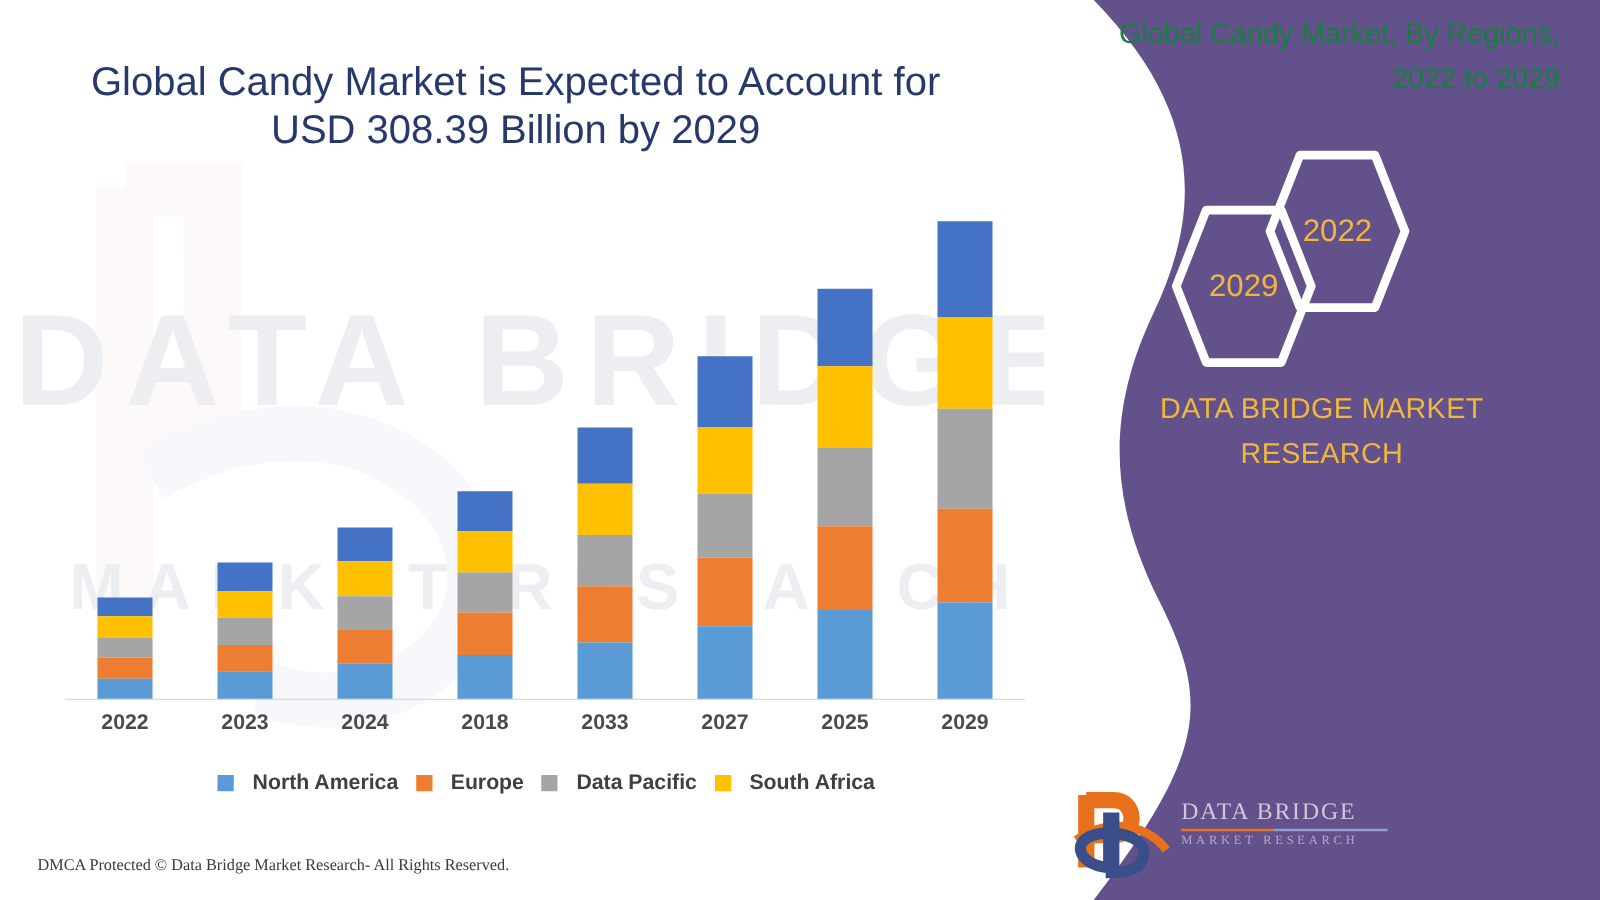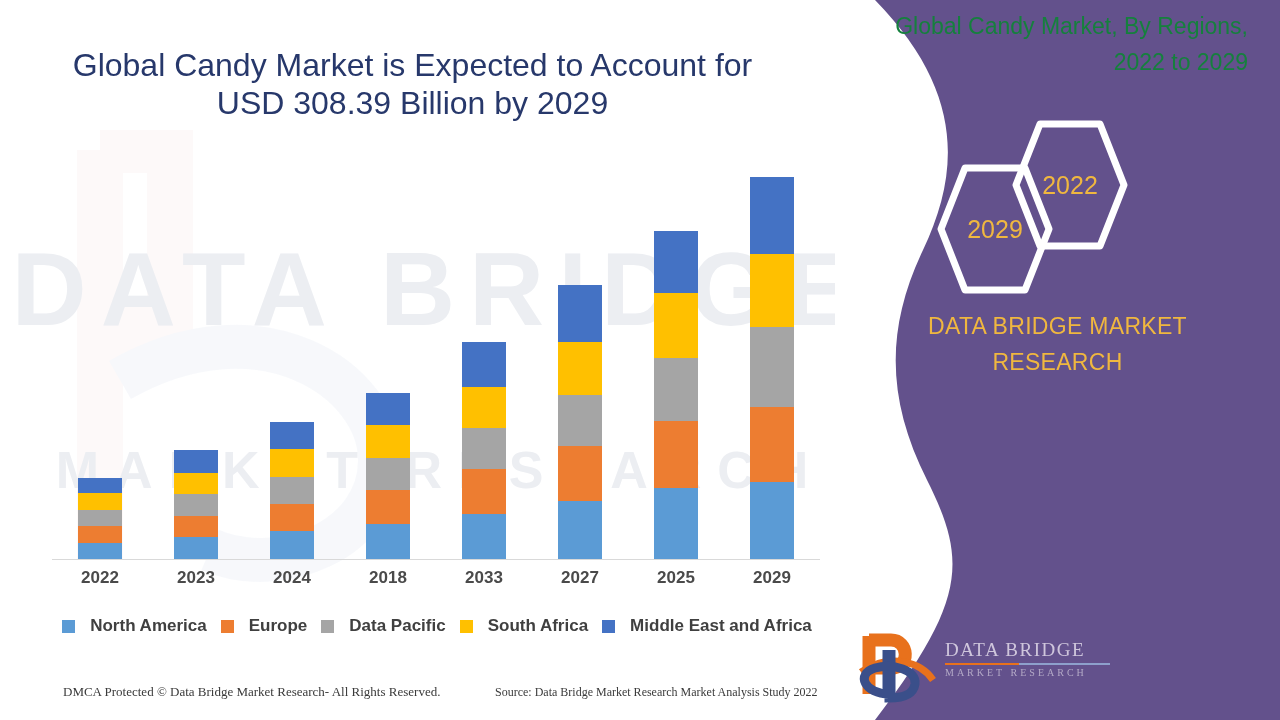--- a/index.html
+++ b/index.html
@@ -139,21 +139,20 @@
     color: #404040;
     font-family: "Liberation Sans", sans-serif;
   }
 
   .footer {
     position: absolute;
     left: 0;
     top: 684px;
     width: 845px;
     height: 24px;
-    margin-left: 33px;
   }
   .footer-left {
     position: absolute;
     left: 30px;
     top: 0;
     font-family: "Liberation Serif", serif;
     font-size: 13px;
     color: #3a3a3a;
   }
   .footer-right {
@@ -355,29 +354,24 @@
         <span class="legend-label">Europe</span>
       </div>
       <div class="legend-item">
         <span class="legend-swatch" style="background: rgb(165, 165, 165);"></span>
         <span class="legend-label">Data Pacific</span>
       </div>
       <div class="legend-item">
         <span class="legend-swatch" style="background: rgb(255, 192, 0);"></span>
         <span class="legend-label">South Africa</span>
       </div>
-      <div class="legend-item">
-        <span class="legend-swatch" style="background: rgb(68, 114, 196);"></span>
-        <span class="legend-label">Middle East and Africa</span>
-      </div>
     </div>
 
   <div class="footer">
     <div class="footer-left">DMCA Protected © Data Bridge Market Research- All Rights Reserved.</div>
-    <div class="footer-right">Source: Data Bridge Market Research Market Analysis Study 2022</div>
   </div>
 
   <div class="panel">
     <svg class="panel-shape" viewBox="0 0 445 720" preserveAspectRatio="none">
       <path d="M0 0 L445 0 L445 720 L0 720 C 92 600 92 560 52 480 C 12 400 10 330 48 250 C 86 170 90 90 0 0 Z" fill="#63518c"></path>
       <path d="M0 0 L40 0 C 128 90 126 170 88 250 C 50 330 52 400 92 480 C 132 560 132 600 40 720 L0 720 Z" fill="#ffffff"></path>
     </svg>
 
     <div class="panel-title">Global Candy Market, By Regions, 2022 to 2029</div>
 

